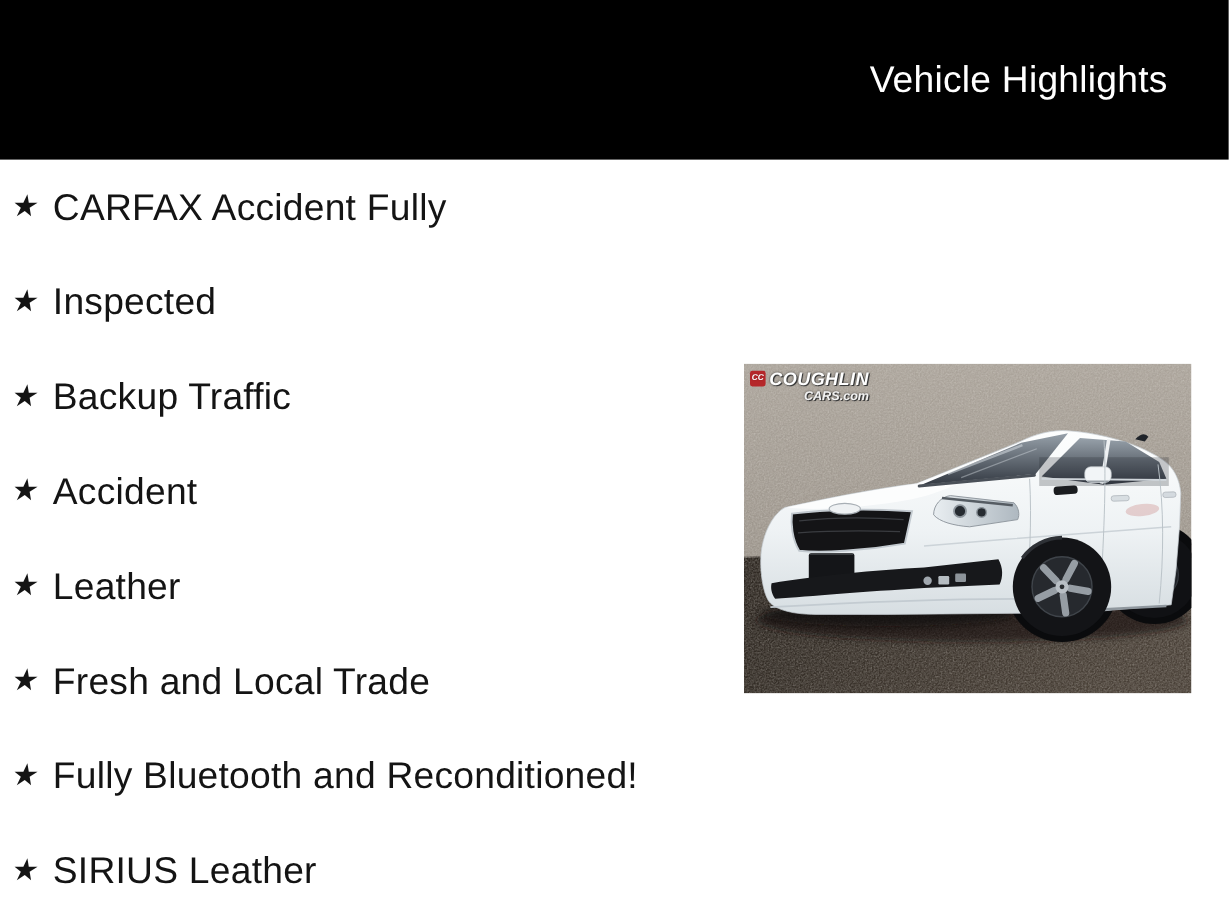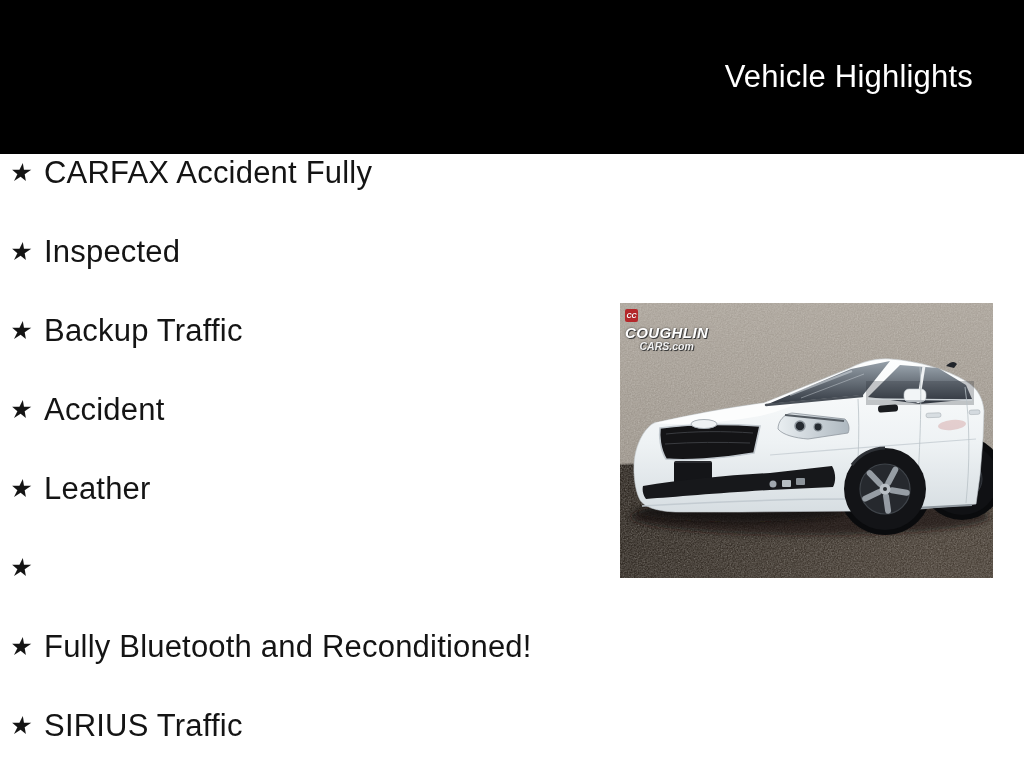--- a/index.html
+++ b/index.html
@@ -4,21 +4,21 @@
 <style>
   html,body{margin:0;padding:0;}
   body{
     width:1024px;height:768px;position:relative;overflow:hidden;
     background:#ffffff;
     font-family:"Liberation Sans", sans-serif;
     -webkit-font-smoothing:antialiased;
   }
   
   .header-bar{
-    position:absolute;left:0;top:0;width:1024px;height:154px;
+    position:absolute;left:0;top:0;width:1024px;height:133px;
     background:#000000;
     display:flex;align-items:center;justify-content:flex-end;
     padding-right:51px;box-sizing:border-box;
   }
   .header-title{
     color:#ffffff;font-size:31px;font-weight:400;letter-spacing:.2px;
   }
   
   .highlights{
     position:absolute;left:0;top:133px;width:620px;
@@ -34,37 +34,37 @@
     transform:skewX(-9deg);
   }
   
   .photo{
     position:absolute;left:620px;top:303px;width:373px;height:275px;
     margin:0;overflow:hidden;
   }
   .photo svg{display:block;}
   .watermark{
     position:absolute;left:5px;top:6px;
-    display:flex;align-items:flex-start;gap:3px;flex-direction:column;
+    display:flex;align-items:flex-start;gap:3px;
   }
   .wm-logo{
     width:13px;height:13px;border-radius:2px;background:#b5272a;
     color:#ffffff;font-size:7px;font-weight:bold;font-style:italic;
     display:flex;align-items:center;justify-content:center;
     text-shadow:0 0 1px #7e1416;flex:0 0 13px;
   }
   .wm-text{display:flex;flex-direction:column;line-height:1;}
   .wm-line1{
     color:#ffffff;font-weight:bold;font-style:italic;
     font-size:15px;letter-spacing:.4px;
     text-shadow:1px 1px 0 #3c3c3c,0 0 2px rgba(0,0,0,.65);
   }
   .wm-line2{
     color:#f2f2f2;font-weight:bold;font-style:italic;
-    font-size:10.5px;text-align:center;margin-top:1px;
+    font-size:10.5px;text-align:right;margin-top:1px;
     text-shadow:1px 1px 0 #3c3c3c,0 0 2px rgba(0,0,0,.6);
   }
 </style>
 </head>
 <body>
 
 <header class="header-bar">
   <span class="header-title">Vehicle Highlights</span>
 </header>
 
@@ -84,28 +84,29 @@
   <li>
     <span class="bullet-star">★</span>
     <span>Accident</span>
   </li>
   <li>
     <span class="bullet-star">★</span>
     <span>Leather</span>
   </li>
   <li>
     <span class="bullet-star">★</span>
+    <span>Fresh and Local Trade</span>
   </li>
   <li>
     <span class="bullet-star">★</span>
     <span>Fully Bluetooth and Reconditioned!</span>
   </li>
   <li>
     <span class="bullet-star">★</span>
-    <span>SIRIUS Traffic</span>
+    <span>SIRIUS Leather</span>
   </li>
 </ul>
 
 <figure class="photo">
   <svg viewBox="0 0 373 275" width="373" height="275">
     <defs>
       <linearGradient id="wallG" x1="0" y1="0" x2="0" y2="1">
         <stop offset="0" stop-color="#aba49b"></stop>
         <stop offset="1" stop-color="#9c958c"></stop>
       </linearGradient>

